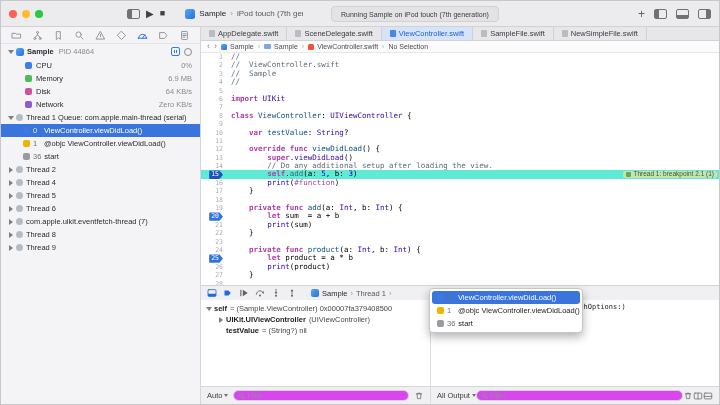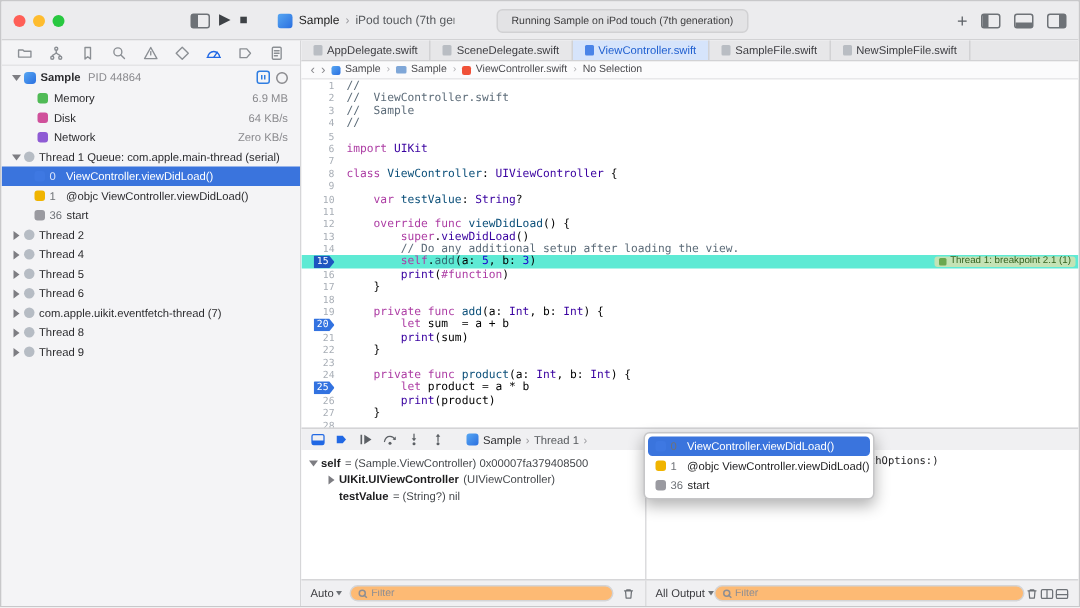--- a/index.html
+++ b/index.html
@@ -67,21 +67,21 @@
   .crumb-app{width:6px;height:6px;border-radius:1.5px;background:linear-gradient(135deg,#57a7f2,#2a6fe0);flex:none}
   .code{position:relative;flex:1;overflow:hidden;font-family:"DejaVu Sans Mono",monospace;font-size:7.5px;line-height:8.4px}
   .cline{display:flex;height:8.4px;position:relative;align-items:center}
   .gut{width:26px;flex:none;text-align:right;padding-right:4px;color:#a8aeb6;font-size:6.5px}
   .bp{display:inline-block;background:#3272e0;color:#fff;padding:0 4px 0 2px;border-radius:1px;clip-path:polygon(0 0,75% 0,100% 50%,75% 100%,0 100%)}
   .bp.cur{background:#1d55c0}
   .ctext{white-space:pre;flex:1;margin-left:4px}
   .cline.exec{background:#5eead4}
   .exec-chip{position:absolute;right:2px;top:0.5px;height:7.4px;display:flex;align-items:center;gap:2px;background:#c4e3b5;border-radius:2px;padding:0 3px;font-family:"Liberation Sans",sans-serif;font-size:6.5px;color:#35621f;white-space:nowrap}
   .chip-sq{width:5px;height:5px;background:#6aa84f;border-radius:1px;flex:none}
-  .tk-c{color:#5d6c79}.tk-k{color:#ad3da4;font-weight:400}.tk-t{color:#3900a0}.tk-d{color:#0b4f79}
+  .tk-c{color:#5d6c79}.tk-k{color:#ad3da4;font-weight:700}.tk-t{color:#3900a0}.tk-d{color:#0b4f79}
   .tk-n{color:#1c00cf}.tk-f{color:#3900a0}.tk-ft{color:#326d74}.tk-p{color:#000}.tk-m{color:#ad3da4}
   
   .dbgbar{height:15px;display:flex;align-items:center;gap:6px;padding:0 6px;background:#f0f0f2;border-top:1px solid #d4d4d6;font-size:7.5px;color:#2b2b2e}
   .dbg-ico{display:flex;color:#5c6065}
   .dbg-ico.active{color:#2168e4}
   .dbg-ico svg{width:10px;height:10px}
   .dbg-ico .o{fill:none;stroke:currentColor;stroke-width:1;stroke-linecap:round}
   .dbg-ico .f{fill:currentColor;stroke:none}
   .dchip{display:flex;align-items:center;gap:3px;margin-left:8px;white-space:nowrap}
   .mini-app{width:8px;height:8px;border-radius:2px;background:linear-gradient(135deg,#57a7f2,#2a6fe0);flex:none}
@@ -90,21 +90,21 @@
   .vrow{display:flex;align-items:center;gap:3px;height:11px;white-space:nowrap;overflow:hidden}
   .vname{font-weight:bold;color:#1c1c1e}
   .vval{color:#45484c}
   .console{flex:1;padding:3px 5px;font-family:"DejaVu Sans Mono",monospace;font-size:7px;color:#1c1c1e;overflow:hidden}
   .console .cl{height:10px;white-space:nowrap;overflow:hidden}
   .dbgbottom{height:18px;display:flex;border-top:1px solid #d6d6d8;background:#f0f0f2;font-size:7.5px;color:#3c3c40}
   .bleft{width:230px;display:flex;align-items:center;gap:5px;padding:0 6px;border-right:1px solid #dcdcde}
   .bright{flex:1;display:flex;align-items:center;padding:0 6px}
   .scope{display:flex;align-items:center;gap:2px;white-space:nowrap}
   .chev{width:0;height:0;border-left:2.6px solid transparent;border-right:2.6px solid transparent;border-top:3.2px solid #6e7277}
-  .filter{flex:1;height:11px;background:#fdba74;border:1px solid #d4d4d6;border-radius:6px;display:flex;gap:3px;padding:2px 5px;min-width:40px}
+  .filter{flex:1;height:11px;background:#d946ef;border:1px solid #d4d4d6;border-radius:6px;display:flex;gap:3px;padding:2px 5px;min-width:40px}
   .mag{width:5px;height:5px;border:1px solid #8e8e93;border-radius:50%;position:relative;flex:none}
   .mag::after{content:"";position:absolute;width:3px;height:1px;background:#8e8e93;transform:rotate(45deg);right:-2px;bottom:-1px}
   .filter input{flex:1;min-width:10px;background:transparent;border:none;outline:none;font-size:7px;color:#333;font-family:"Liberation Sans",sans-serif}
   .filter input::placeholder{color:#8e8e93}
   .sm-ico{display:flex;color:#6e7277}
   .sm-ico svg{width:10px;height:10px;fill:none;stroke:currentColor;stroke-width:1;stroke-linecap:round;stroke-linejoin:round}
   
   .popup{position:absolute;left:428px;top:287px;width:154px;background:#fff;border:1px solid #c6c6c8;border-radius:4px;box-shadow:0 4px 10px rgba(0,0,0,.3);padding:2px;z-index:10;font-size:7.5px;color:#1c1c1e}
   .prow{display:flex;align-items:center;gap:3px;height:13px;padding:0 5px;border-radius:3px;white-space:nowrap;overflow:hidden}
   .prow.sel{background:#3a74dd;color:#fff}
@@ -199,20 +199,25 @@
       <span class="app-ico" style="width:8px;height:8px"></span>
       <span class="proc-name">Sample</span>
       <span class="proc-pid">PID 44864</span>
       <span class="proc-icons">
         <span class="pause-ico"></span>
         <span class="more-ico"></span>
       </span>
     </div>
     <div id="gauges">
         <div class="gauge-row">
+          <span class="gauge-ico" style="background: rgb(63, 125, 232);"></span>
+          <span class="gauge-label">CPU</span>
+          <span class="gauge-val">0%</span>
+        </div>
+        <div class="gauge-row">
           <span class="gauge-ico" style="background: rgb(80, 186, 86);"></span>
           <span class="gauge-label">Memory</span>
           <span class="gauge-val">6.9 MB</span>
         </div>
         <div class="gauge-row">
           <span class="gauge-ico" style="background: rgb(208, 80, 155);"></span>
           <span class="gauge-label">Disk</span>
           <span class="gauge-val">64 KB/s</span>
         </div>
         <div class="gauge-row">

